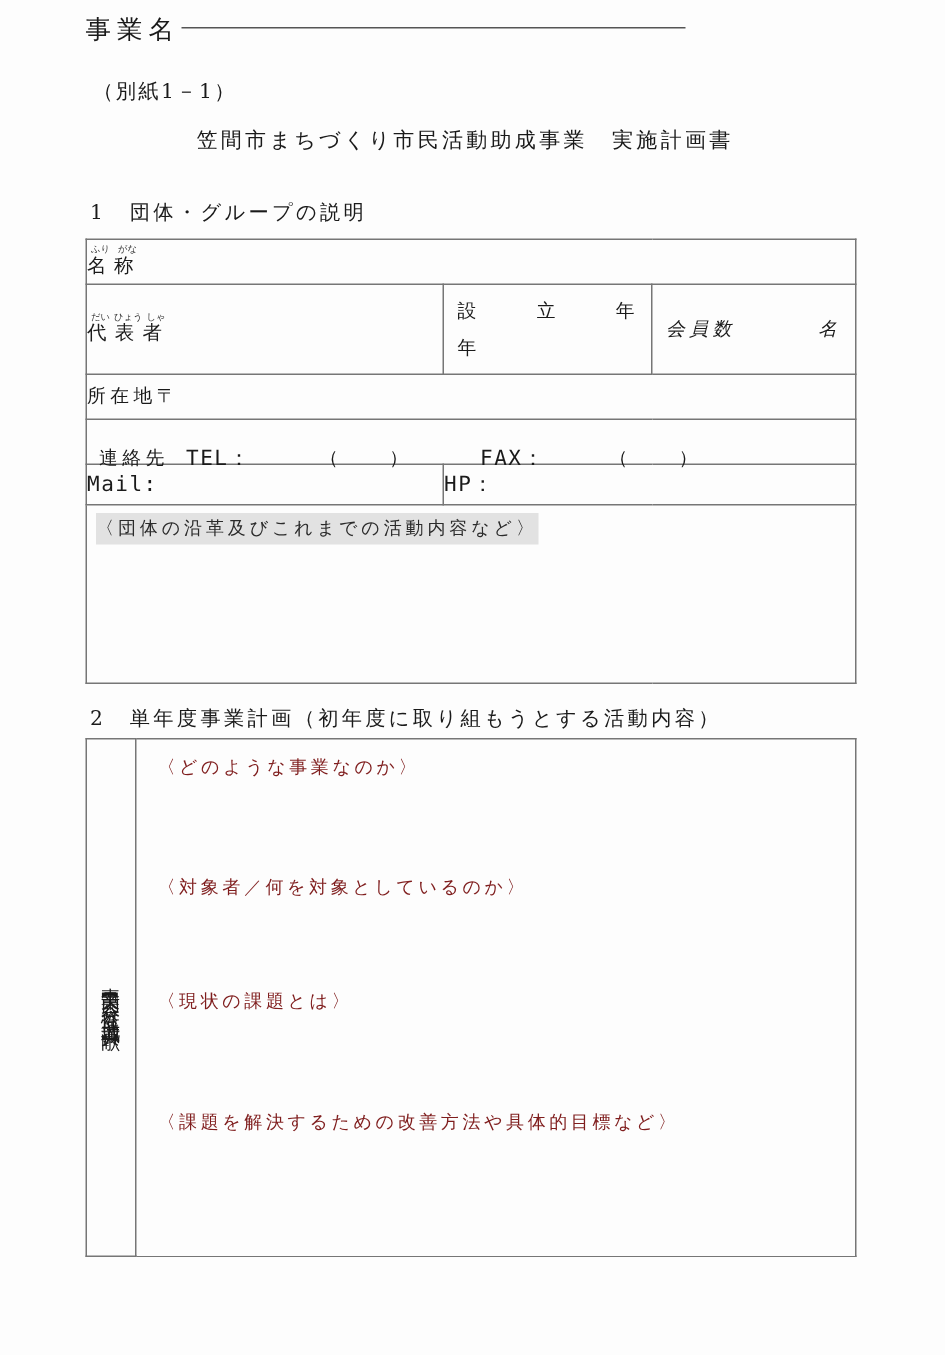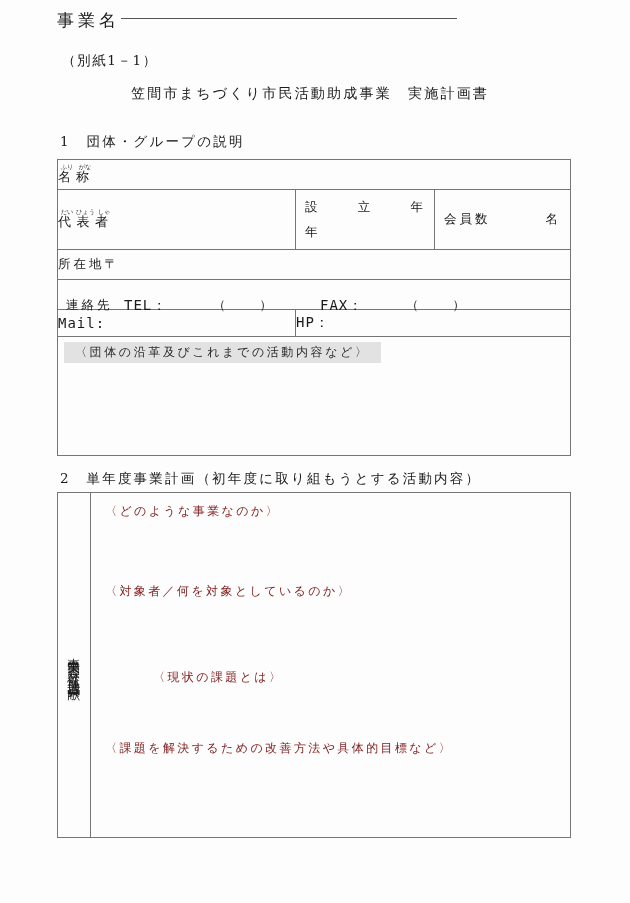--- a/index.html
+++ b/index.html
@@ -125,20 +125,21 @@
     justify-content: space-between;
     letter-spacing: 1px;
   }
   .estab-line2 { letter-spacing: 1px; }
 
   .members-cell {
     padding: 4px 9px;
     display: flex;
     justify-content: space-between;
     letter-spacing: 3px;
+    font-style: italic;
   }
 
   .addr-cell { letter-spacing: 3px; }
 
   .contact-cell {
     position: relative;
     height: 100%;
     letter-spacing: 3px;
     padding: 4px 8px;
   }
@@ -147,21 +148,21 @@
   .contact-lbl { position: absolute; left: 66px; top: 6px; }
   .contact-par1 { position: absolute; left: 155px; top: 6px; }
   .contact-fax  { position: absolute; left: 262px; top: 6px; }
   .contact-par2 { position: absolute; left: 348px; top: 6px; }
 
   .mailhp-cell { padding: 3px 8px; }
 
   .note-text {
     display: inline-block;
     margin: 5px 0 0 6px;
-    padding: 2px 11px;
+    padding: 2px 0;
     background: #e2e2e2;
     font-size: 12px;
     letter-spacing: 2.6px;
     color: #2b2b2b;
     font-family: Liberation Mono, monospace;
   }
 
   
   #plan-table {
     left: 57px;
@@ -197,21 +198,21 @@
   .prompt {
     position: absolute;
     left: 14px;
     font-size: 12px;
     letter-spacing: 2.4px;
     color: #7f1d1d;
     white-space: nowrap;
   }
   .prompt-0 { top: 10px; }
   .prompt-1 { top: 90px; }
-  .prompt-2 { top: 176px; margin-left: 48px; }
+  .prompt-2 { top: 166px; }
   .prompt-3 { top: 247px; }
 </style>
 </head>
 <body>
 
 <div class="page">
 
   <div class="project-name-row">
     <span class="project-name-label">事業名</span>
     <span class="project-name-rule"></span>

